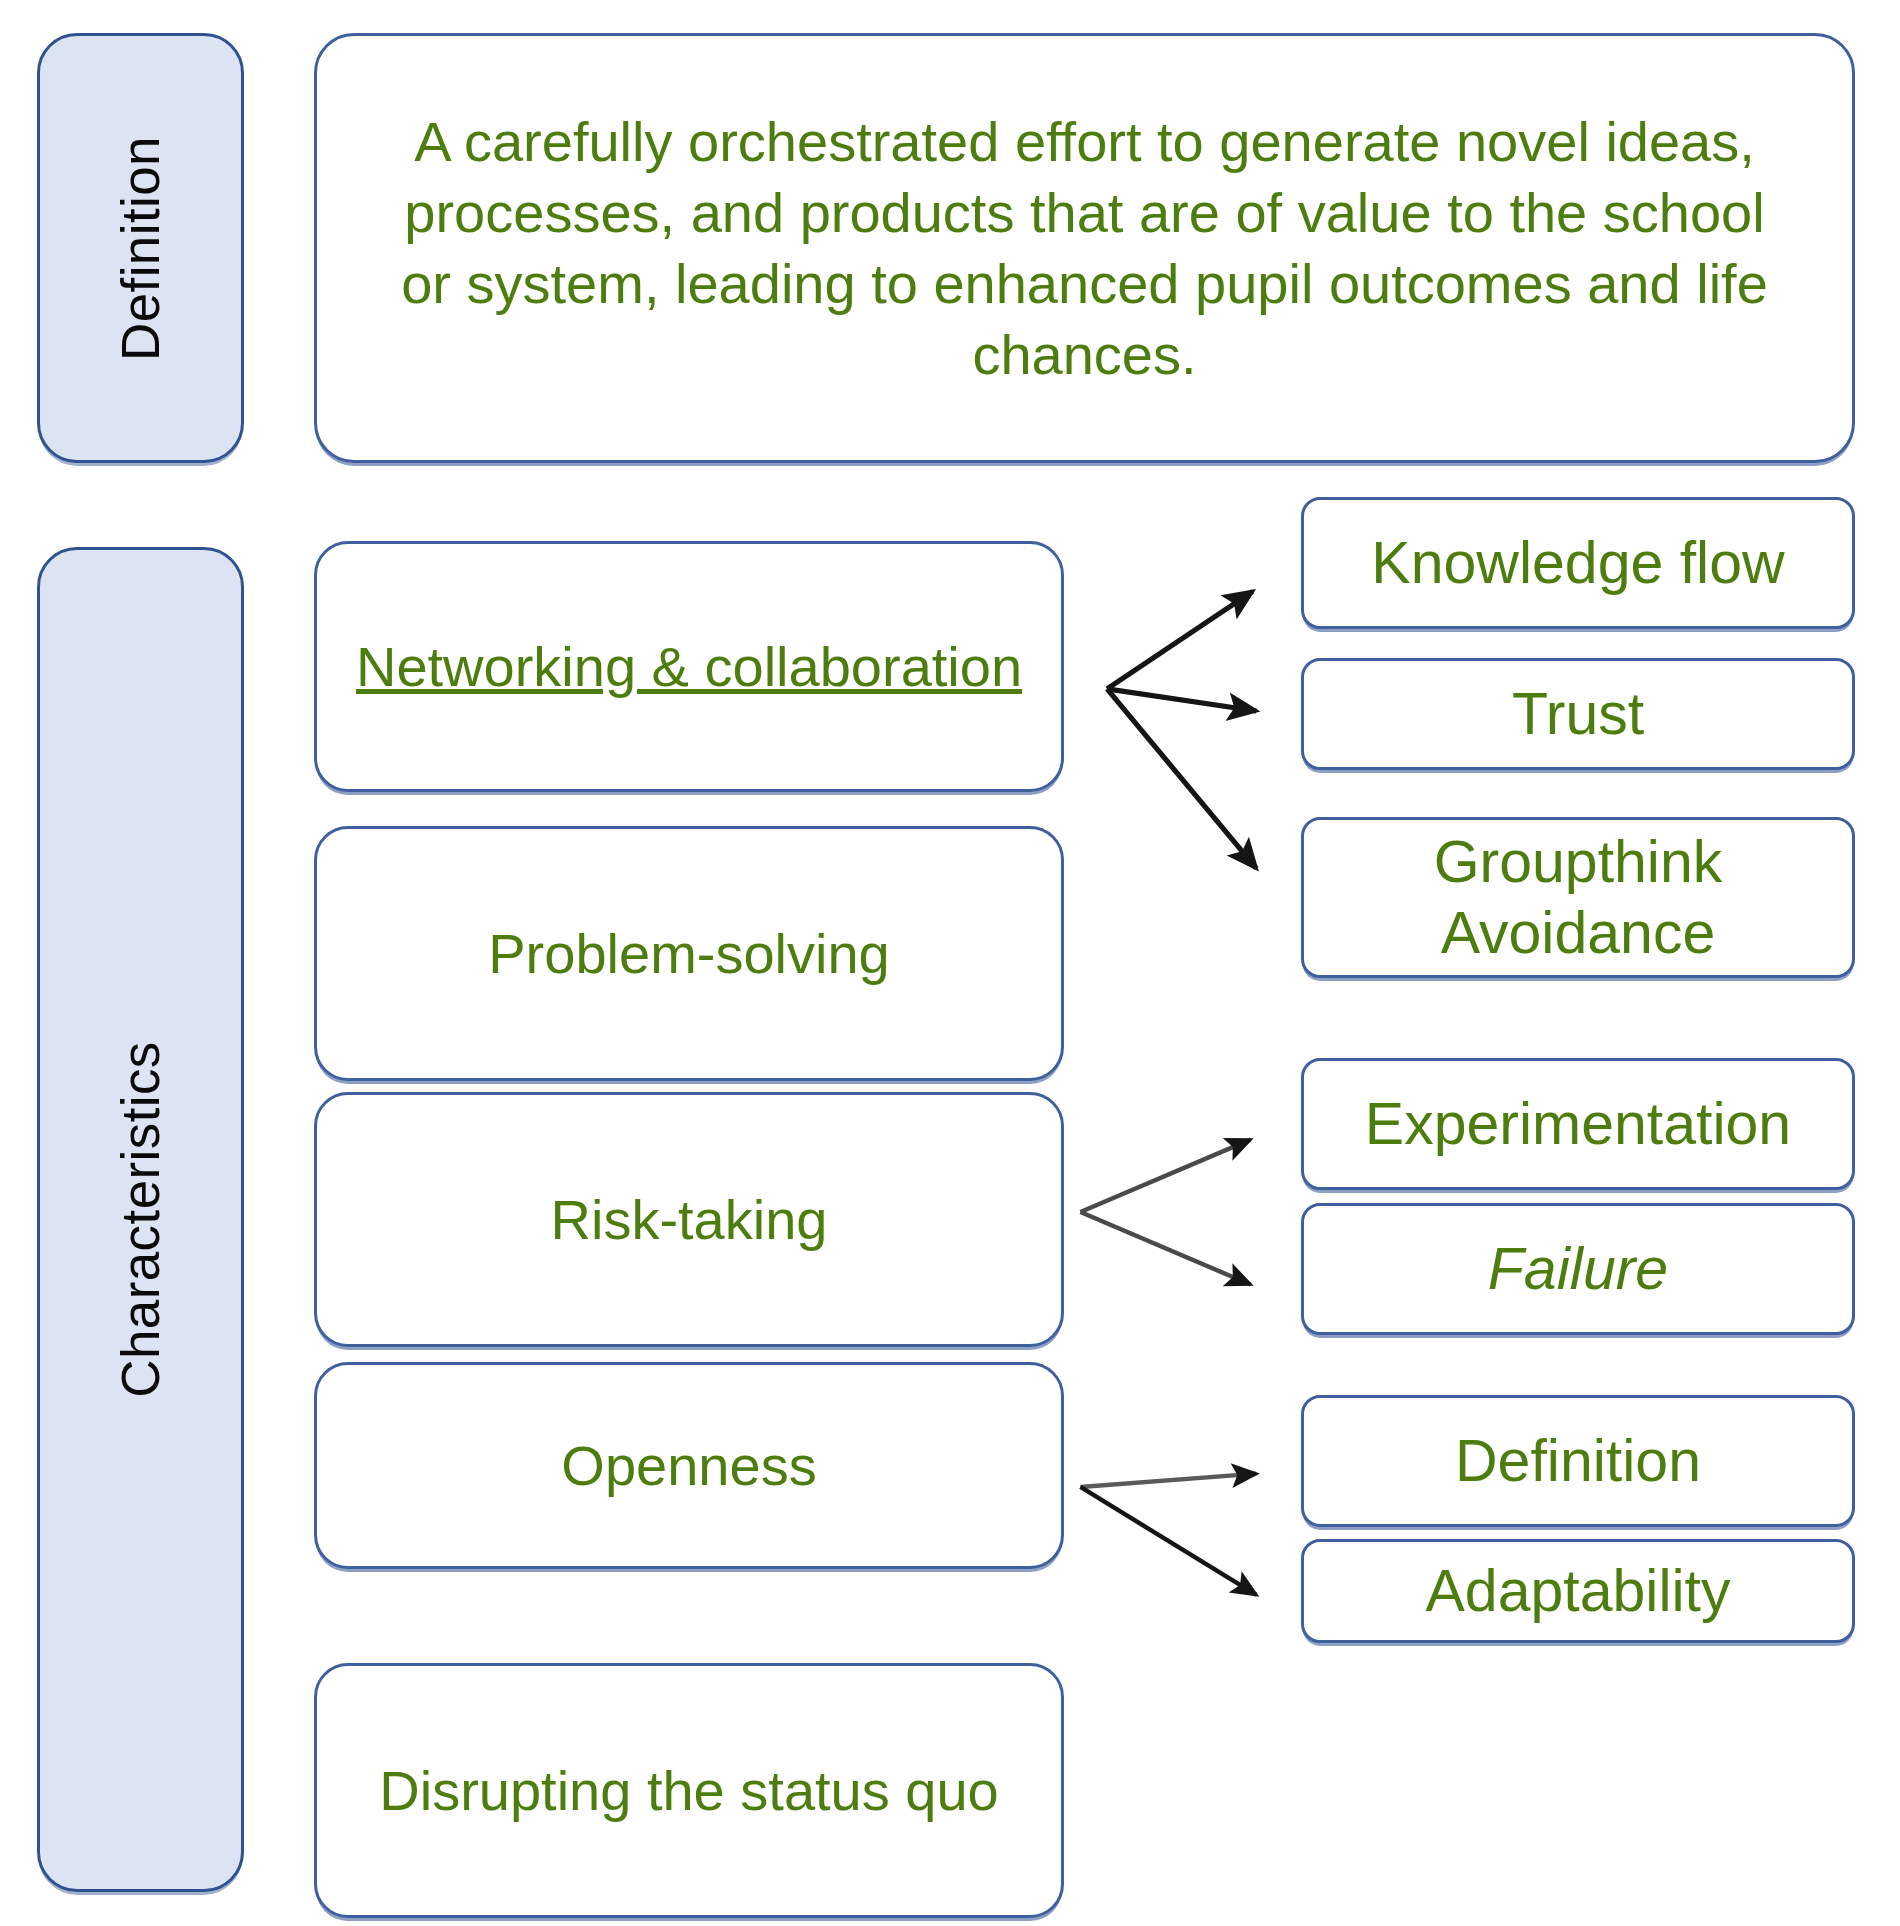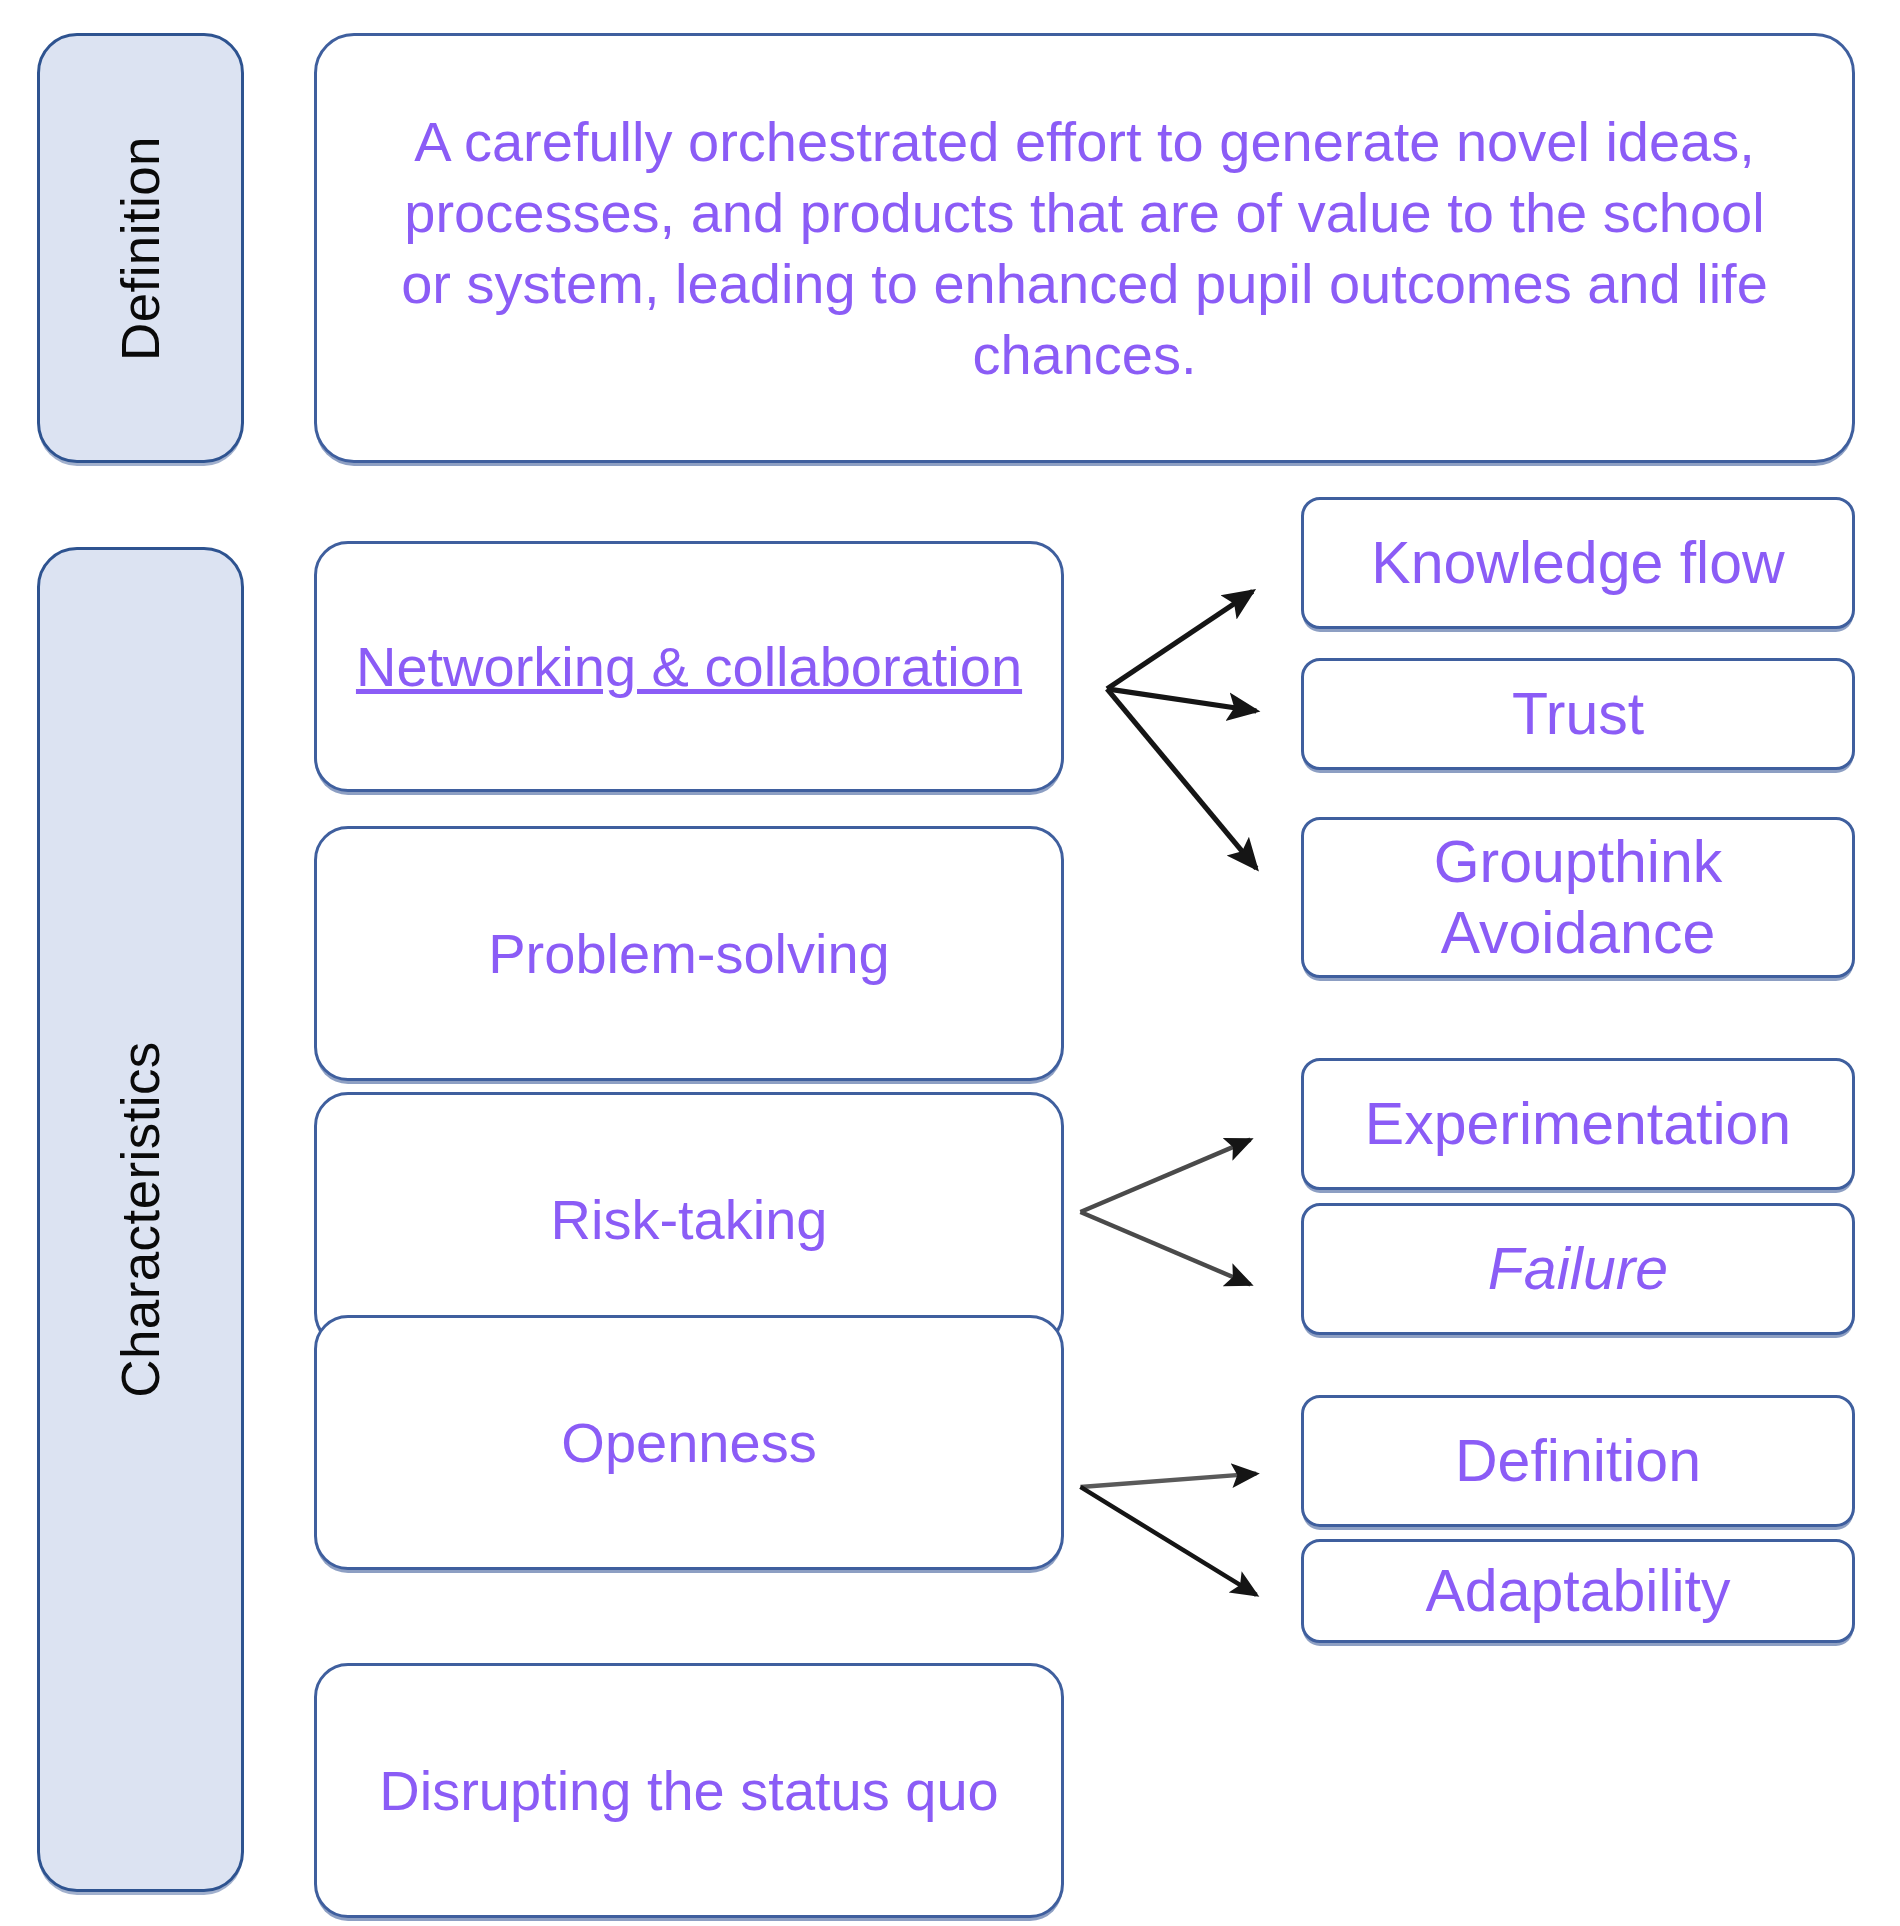--- a/index.html
+++ b/index.html
@@ -24,21 +24,21 @@
     position: absolute;
     box-sizing: border-box;
     border: 3.7px solid #3f5f9e;
     border-radius: 34px;
     background: #ffffff;
     display: flex;
     align-items: center;
     justify-content: center;
     text-align: center;
     line-height: 1.20;
-    color: #8b5cf6;
+    color: #4d7c0f;
     box-shadow: 0 4.4px 0 -1.5px rgba(47,80,145,0.55);
   }
 
   
   .spine {
     position: absolute;
     box-sizing: border-box;
     border: 3.7px solid #2e5390;
     border-radius: 40px;
     background: #dce3f2;
@@ -119,21 +119,21 @@
 
   <div class="node charbox" id="char-0" style="top: 541px; height: 251px; left: 314px; width: 750px; text-decoration: underline;">
     <span>Networking &amp; collaboration</span>
   </div>
   <div class="node charbox" id="char-1" style="top: 826px; height: 255px; left: 314px; width: 750px;">
     <span>Problem-solving</span>
   </div>
   <div class="node charbox" id="char-2" style="top: 1092px; height: 255px; left: 314px; width: 750px;">
     <span>Risk-taking</span>
   </div>
-  <div class="node charbox" id="char-3" style="top: 1315px; height: 255px; left: 314px; width: 750px;">
+  <div class="node charbox" id="char-3" style="top: 1362px; height: 207px; left: 314px; width: 750px;">
     <span>Openness</span>
   </div>
   <div class="node charbox" id="char-4" style="top: 1663px; height: 255px; left: 314px; width: 750px;">
     <span>Disrupting the status quo</span>
   </div>
 
   <div class="node subbox" id="sub-0" style="top: 497px; height: 132px; left: 1301px; width: 554px;">
     <span>Knowledge flow</span>
   </div>
   <div class="node subbox" id="sub-1" style="top: 658px; height: 112px; left: 1301px; width: 554px;">

